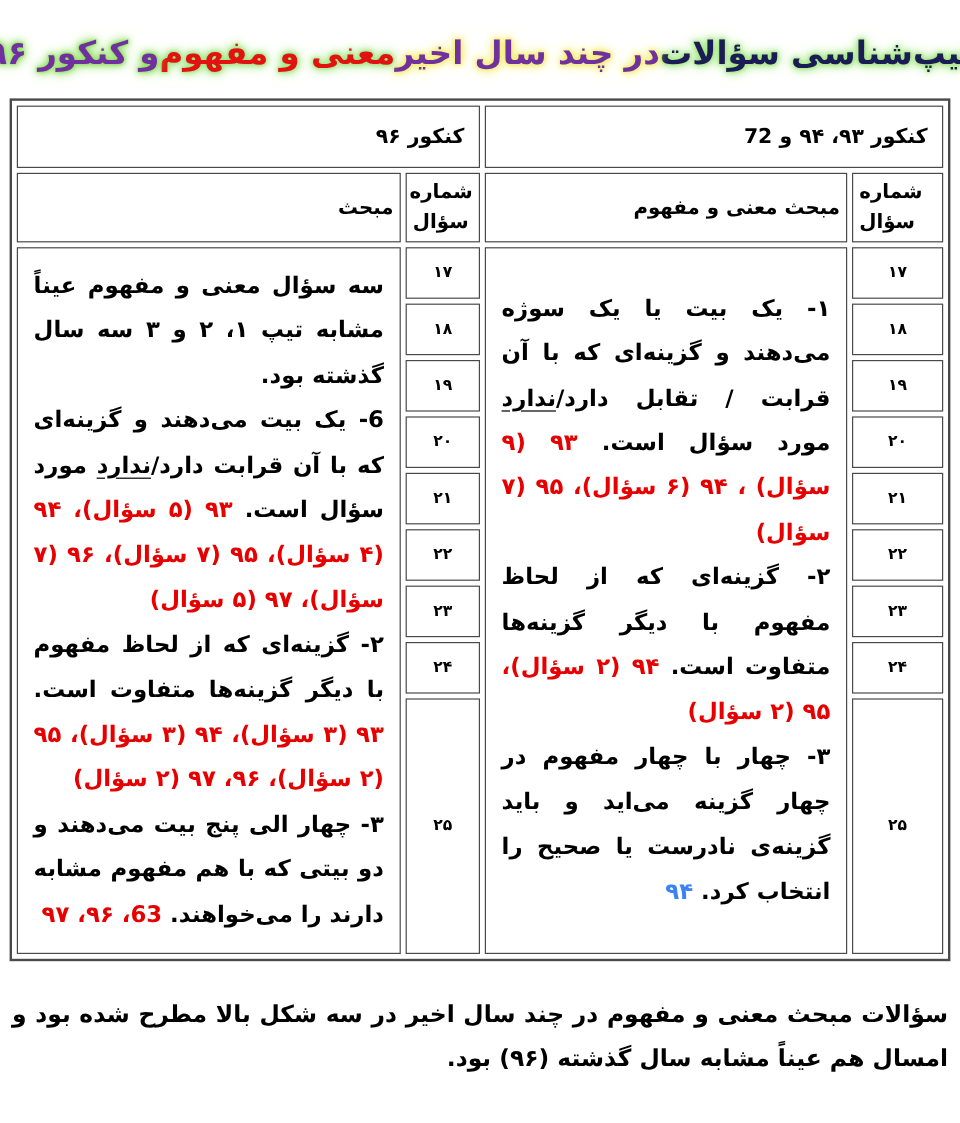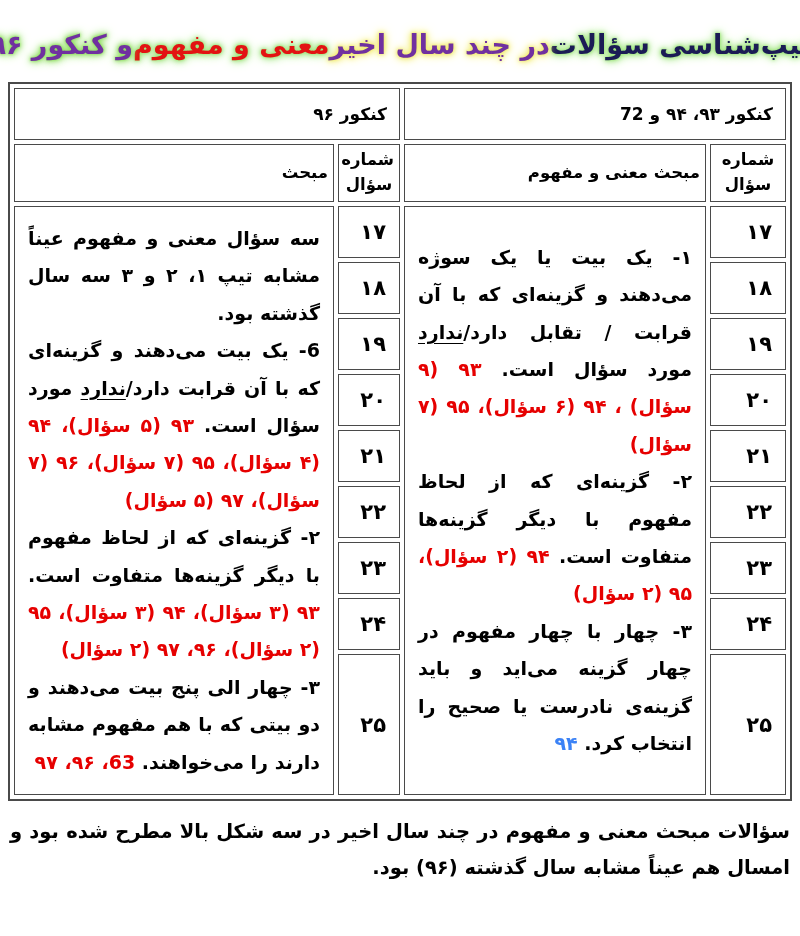--- a/index.html
+++ b/index.html
@@ -27,34 +27,34 @@
     border:1.5px solid var(--border);
     font-weight:bold;
     vertical-align:middle;
     padding:13px;
   }
   col.c-num-r{width:76px;}
   col.c-topic-r{width:302px;}
   col.c-num-l{width:62px;}
   tr.h1 td{height:52px;font-size:17px;text-align:right;padding:0 12px 0 4px;}
   tr.h2 td{height:58px;font-size:16.5px;line-height:1.5;}
-  tr.h2 td.numhead{text-align:center;padding:2px 5px;}
+  tr.h2 td.numhead{text-align:left;padding:2px 5px;}
   tr.h2 td.topichead{text-align:right;padding:2px 5px;}
-  td.num{height:36px;font-size:21px;}
+  td.num{height:36px;text-align:center;font-size:13px;}
   td.num.tall{height:auto;}
   td.content{
     vertical-align:top;text-align:justify;
     padding:3px 8px 0 8px;
     font-size:19px;line-height:37.4px;
   }
   td.content p{margin:0;}
   td.content .seg-u{text-decoration:underline;text-underline-offset:4px;}
   
   .footnote{
-    margin:13px 10px 0 10px;
+    margin:27px 10px 0 10px;
     font-size:19.5px;font-weight:bold;line-height:36px;text-align:justify;
   }
   .credits{
     width:640px;margin:42px 160px 0 0;text-align:center;
     font-size:18px;font-weight:bold;line-height:42px;
   }
 </style>
 </head>
 <body>
 

